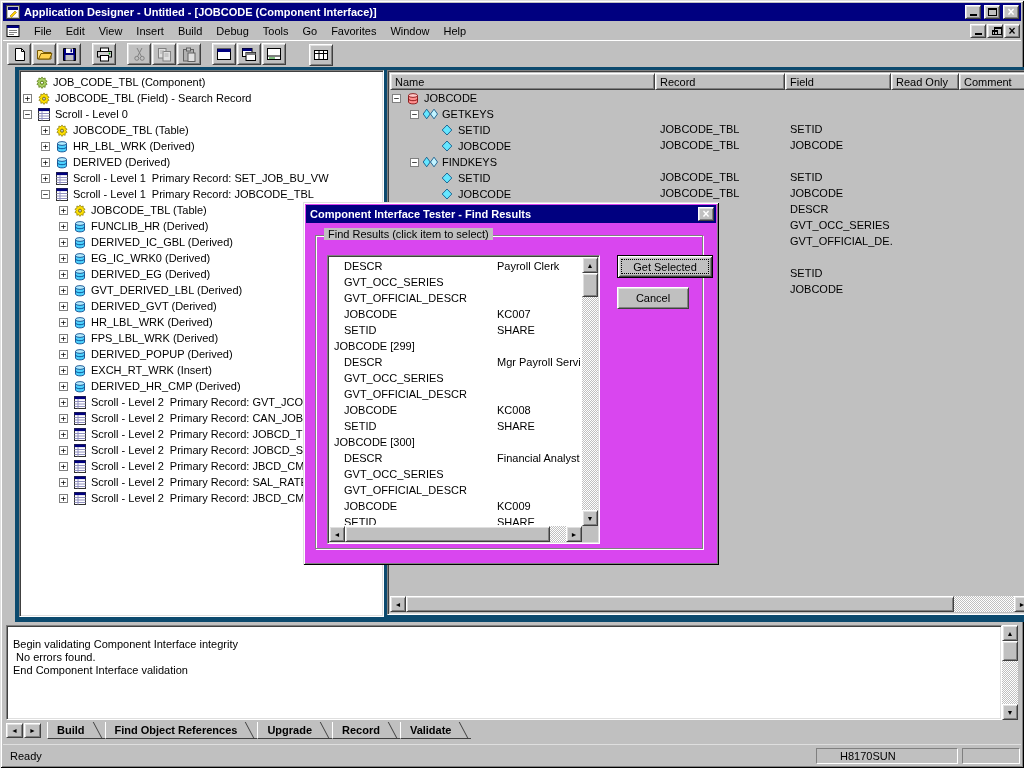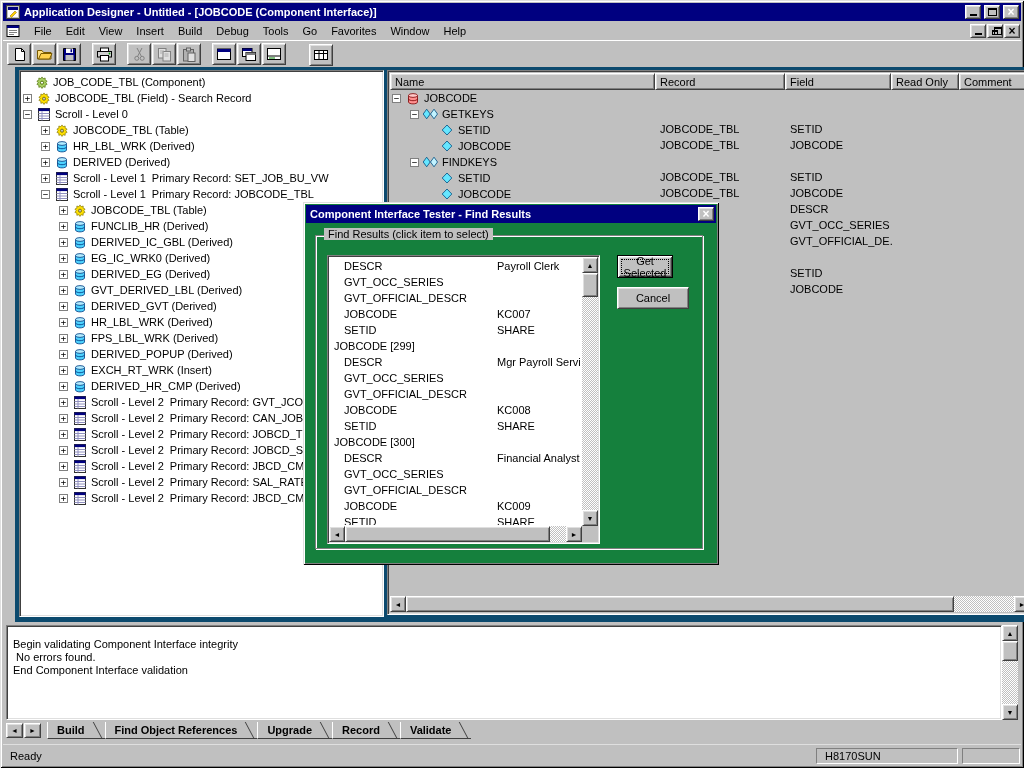--- a/index.html
+++ b/index.html
@@ -69,21 +69,21 @@
 .scrollbar{position:absolute;background-color:#d9d9d9;
   background-image:repeating-conic-gradient(#fff 0 25%,#c0c0c0 0 50%);background-size:2px 2px}
 .sb-btn{position:absolute;width:16px;height:16px;display:flex;align-items:center;justify-content:center;
   font-size:7px;line-height:1;color:#000}
 .sb-thumb{position:absolute}
 .grid-hscroll{left:2px;right:2px;bottom:2px;height:16px}
 .grid-hscroll .sb-l{left:0;top:0}.grid-hscroll .sb-r{right:0;top:0}
 .grid-hscroll .sb-thumb{left:16px;top:0;width:548px;height:16px}
 
 
-.dialog{position:absolute;left:303px;top:202px;width:416px;height:363px;background:#15803d;padding:3px;z-index:40;
+.dialog{position:absolute;left:303px;top:202px;width:416px;height:363px;background:#d946ef;padding:3px;z-index:40;
   box-shadow:inset 1px 1px 0 #dfdfdf,inset -1px -1px 0 #000,inset 2px 2px 0 #fff,inset -2px -2px 0 #808080}
 .dlg-title{position:absolute;left:3px;top:3px;right:3px;height:18px;background:#000080;color:#fff;font-weight:bold;
   display:flex;align-items:center;padding:0 2px 0 4px}
 .dlg-title .t{flex:1;white-space:nowrap;overflow:hidden}
 .groupbox{position:absolute;left:12px;top:33px;width:388px;height:314px;border:1px solid #808080;
   box-shadow:inset 1px 1px 0 #fff,1px 1px 0 #fff}
 .group-label{position:absolute;left:8px;top:-8px;background:#c0c0c0;padding:0 4px;white-space:nowrap}
 .listbox{position:absolute;left:11px;top:19px;width:273px;height:289px}
 .list-rows{position:absolute;left:2px;top:2px;right:18px;bottom:18px;overflow:hidden}
 .dlg-row{position:relative;height:16px;line-height:16px}
@@ -92,42 +92,42 @@
 .list-vscroll{top:1px;right:1px;width:16px;bottom:17px}
 .list-vscroll .sb-u{top:0;left:0}.list-vscroll .sb-d{bottom:0;left:0}
 .list-vscroll .sb-thumb{top:16px;left:0;width:16px;height:24px}
 .list-hscroll{left:1px;bottom:1px;height:16px;right:17px}
 .list-hscroll .sb-l{left:0;top:0}.list-hscroll .sb-r{right:0;top:0}
 .list-hscroll .sb-thumb{left:16px;top:0;width:205px;height:16px}
 .sb-corner{position:absolute;right:1px;bottom:1px;width:16px;height:16px;background:#c0c0c0}
 .btn{position:absolute;font:11px "Liberation Sans",sans-serif;display:flex;align-items:center;justify-content:center}
 .btn.default{border:1px solid #000;box-shadow:inset 1px 1px 0 #fff,inset -1px -1px 0 #404040,inset 2px 2px 0 #dfdfdf,inset -2px -2px 0 #808080}
 .btn.default::after{content:"";position:absolute;inset:3px;border:1px dotted #000}
-[data-name="get-selected-button"]{left:301px;top:19px;width:56px;height:23px}
+[data-name="get-selected-button"]{left:301px;top:19px;width:96px;height:23px}
 [data-name="cancel-button"]{left:301px;top:51px;width:72px;height:22px}
 
 
 .output{position:absolute;left:3px;top:622px;width:1018px;height:121px}
 .out-text{position:absolute;left:3px;top:3px;right:19px;height:95px;padding:12px 6px 0;line-height:13px;overflow:hidden}
 .out-line{white-space:pre}
 .out-vscroll{right:3px;top:3px;width:16px;height:95px}
 .out-vscroll .sb-u{top:0;left:0}.out-vscroll .sb-d{bottom:0;left:0}
 .out-vscroll .sb-thumb{top:16px;left:0;width:16px;height:20px}
 .out-tabs{position:absolute;left:3px;right:3px;top:100px;height:19px;display:flex;align-items:flex-start}
 .tab-nav{width:17px;height:15px;margin:1px 1px 0 0;font-size:7px;display:flex;align-items:center;justify-content:center}
 .tabs-host{display:flex;margin-left:5px}
 .tab{position:relative;height:17px;padding:2px 20px 0 9px;border-left:1px solid #fff;border-bottom:1px solid #404040;white-space:nowrap}
 .tab::after{content:"";position:absolute;right:7px;top:0;bottom:0;width:1px;background:#404040;transform:skewX(28deg)}
 .tab.active{font-weight:bold}
 
 
 .statusbar{position:absolute;left:3px;right:3px;bottom:3px;height:21px;display:flex;align-items:center;
   border-top:1px solid #dfdfdf;padding-top:2px}
 .status-msg{flex:1;padding-left:7px}
-.status-cell{height:16px;border:1px solid;border-color:#808080 #fff #fff #808080;padding:1px 8px;margin-left:4px;
+.status-cell{height:16px;border:1px solid;border-color:#808080 #fff #fff #808080;padding:1px 23px;margin-left:4px;
   white-space:nowrap;overflow:hidden}
 .cell1{width:142px}
 .cell2{width:58px;margin-right:1px}
 svg{display:block}
 </style>
 </head>
 <body>
 
 <div class="app" data-name="application-window">
 

